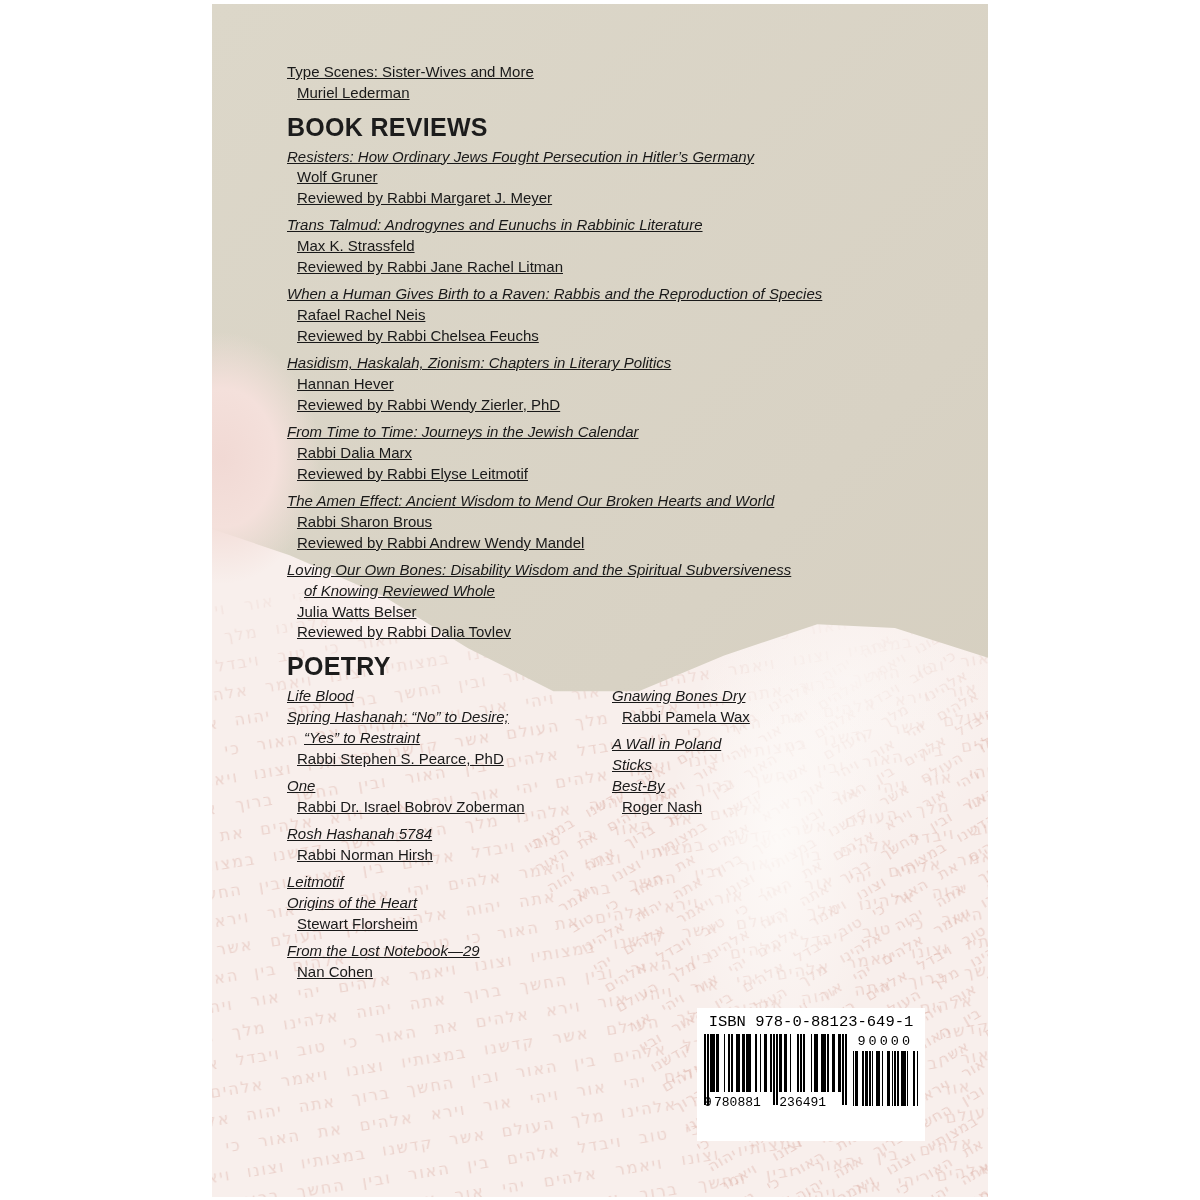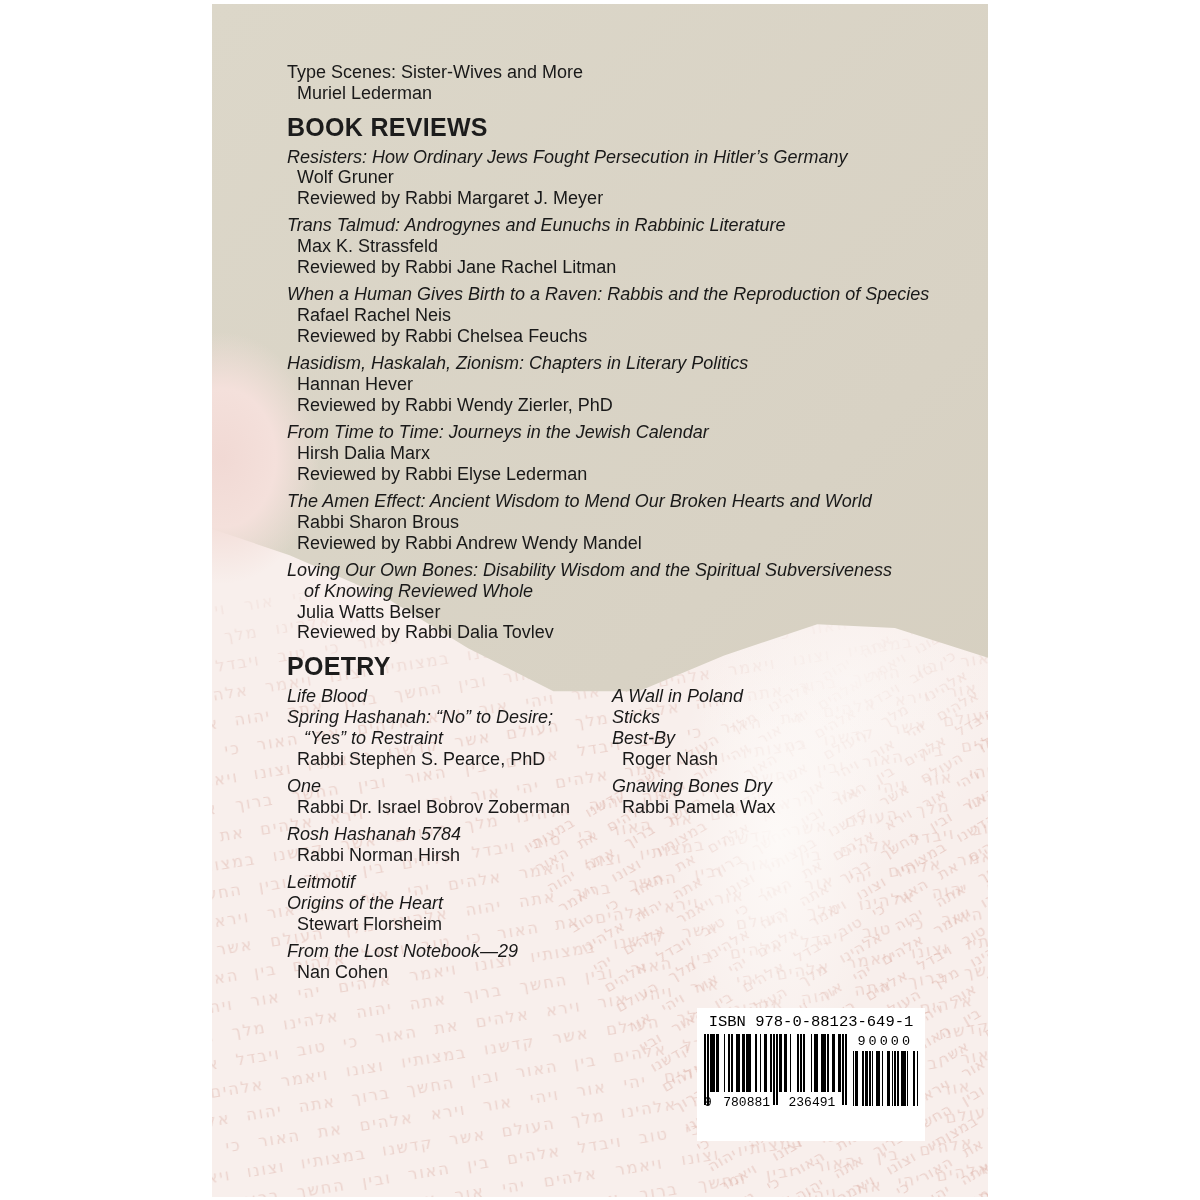--- a/index.html
+++ b/index.html
@@ -28,21 +28,21 @@
   .bg-beige{position:absolute;inset:0;
       background:linear-gradient(135deg,#dcd7c9 0%,#d8d2c4 55%,#d4cdbd 100%);
       clip-path:polygon(0 0,100% 0,100% 54.8%,88% 52.3%,78% 52%,66% 54.6%,
                         55% 57.6%,44% 57.6%,33% 54%,22% 49.6%,10% 46.2%,0 44%);}
   
   .pink-curl{position:absolute;left:-88px;top:328px;width:196px;height:252px;border-radius:50%;
       background:radial-gradient(closest-side,#f1d9d4 0%,#f4e0db 55%,rgba(246,229,225,0) 100%);}
 
   
   .content{position:absolute;left:75px;top:58px;right:20px;}
-  .line{white-space:nowrap;font-size:18px;line-height:20.8px;}
+  .line{white-space:nowrap;font-size:15px;line-height:20.8px;text-decoration:underline;}
   .t-italic{font-style:italic;}
   .ind1{padding-left:10px;}
   .ind2{padding-left:17px;}
   .group{margin-bottom:6.5px;}
   .section-heading{font-size:25px;font-weight:700;line-height:29px;
                    margin:9px 0 5px 0;letter-spacing:.3px;color:#1c1c1c;}
   .poetry-cols{display:flex;}
   .poetry-col-left{width:325px;flex:0 0 325px;}
   .poetry-col-right{flex:1;}
 
@@ -54,21 +54,21 @@
   .bars-row{display:flex;margin-top:3px;}
   .main-bc{position:relative;width:146px;height:76px;}
   .bars{position:absolute;top:0;left:0;display:flex;align-items:flex-start;}
   .bars div{flex:0 0 auto;}
   .bar{background:#000;height:58px;}
   .bar.tall{height:71px;}
   .space{background:transparent;height:58px;}
   .bc-digits{position:absolute;bottom:0;left:0;right:0;display:flex;
              font-family:"Liberation Mono",monospace;font-size:13px;color:#000;}
   .bc-digits .d-first{width:10px;}
-  .bc-digits .d-half{flex:1;text-align:center;}
+  .bc-digits .d-half{flex:1;}
   .supp{position:relative;width:68px;height:76px;margin-left:8px;}
   .supp-num{position:absolute;top:0;left:0;right:0;text-align:center;
             font-family:"Liberation Mono",monospace;font-size:13.5px;letter-spacing:3px;color:#000;}
   .supp-bars{position:absolute;top:17px;left:0;display:flex;align-items:flex-start;}
   .supp-bars .bar{height:55px;}
   .supp-bars .space{height:55px;}
 </style>
 </head>
 <body>
 
@@ -108,22 +108,22 @@
           <div class="line ind1">Rafael Rachel Neis</div>
           <div class="line ind1">Reviewed by Rabbi Chelsea Feuchs</div>
         </div>
         <div class="group">
           <div class="line t-italic">Hasidism, Haskalah, Zionism: Chapters in Literary Politics</div>
           <div class="line ind1">Hannan Hever</div>
           <div class="line ind1">Reviewed by Rabbi Wendy Zierler, PhD</div>
         </div>
         <div class="group">
           <div class="line t-italic">From Time to Time: Journeys in the Jewish Calendar</div>
-          <div class="line ind1">Hirsh Dalia Marx</div>
-          <div class="line ind1">Reviewed by Rabbi Elyse Lederman</div>
+          <div class="line ind1">Rabbi Dalia Marx</div>
+          <div class="line ind1">Reviewed by Rabbi Elyse Leitmotif</div>
         </div>
         <div class="group">
           <div class="line t-italic">The Amen Effect: Ancient Wisdom to Mend Our Broken Hearts and World</div>
           <div class="line ind1">Rabbi Sharon Brous</div>
           <div class="line ind1">Reviewed by Rabbi Andrew Wendy Mandel</div>
         </div>
         <div class="group">
           <div class="line t-italic">Loving Our Own Bones: Disability Wisdom and the Spiritual Subversiveness</div>
           <div class="line t-italic ind2">of Knowing Reviewed Whole</div>
           <div class="line ind1">Julia Watts Belser</div>
@@ -153,28 +153,28 @@
             <div class="line t-italic">Origins of the Heart</div>
             <div class="line ind1">Stewart Florsheim</div>
           </div>
           <div class="group">
             <div class="line t-italic">From the Lost Notebook—29</div>
             <div class="line ind1">Nan Cohen</div>
           </div>
         </div>
       <div class="poetry-col-right" id="poetry-right">
           <div class="group">
+            <div class="line t-italic">Gnawing Bones Dry</div>
+            <div class="line ind1">Rabbi Pamela Wax</div>
+          </div>
+          <div class="group">
             <div class="line t-italic">A Wall in Poland</div>
             <div class="line t-italic">Sticks</div>
             <div class="line t-italic">Best-By</div>
             <div class="line ind1">Roger Nash</div>
-          </div>
-          <div class="group">
-            <div class="line t-italic">Gnawing Bones Dry</div>
-            <div class="line ind1">Rabbi Pamela Wax</div>
           </div>
         </div>
     </div>
   </div>
 
   <div class="barcode">
     <div class="isbn-line">ISBN 978-0-88123-649-1</div>
     <div class="bars-row">
       <div class="main-bc">
         <div class="bars" id="main-bars">

